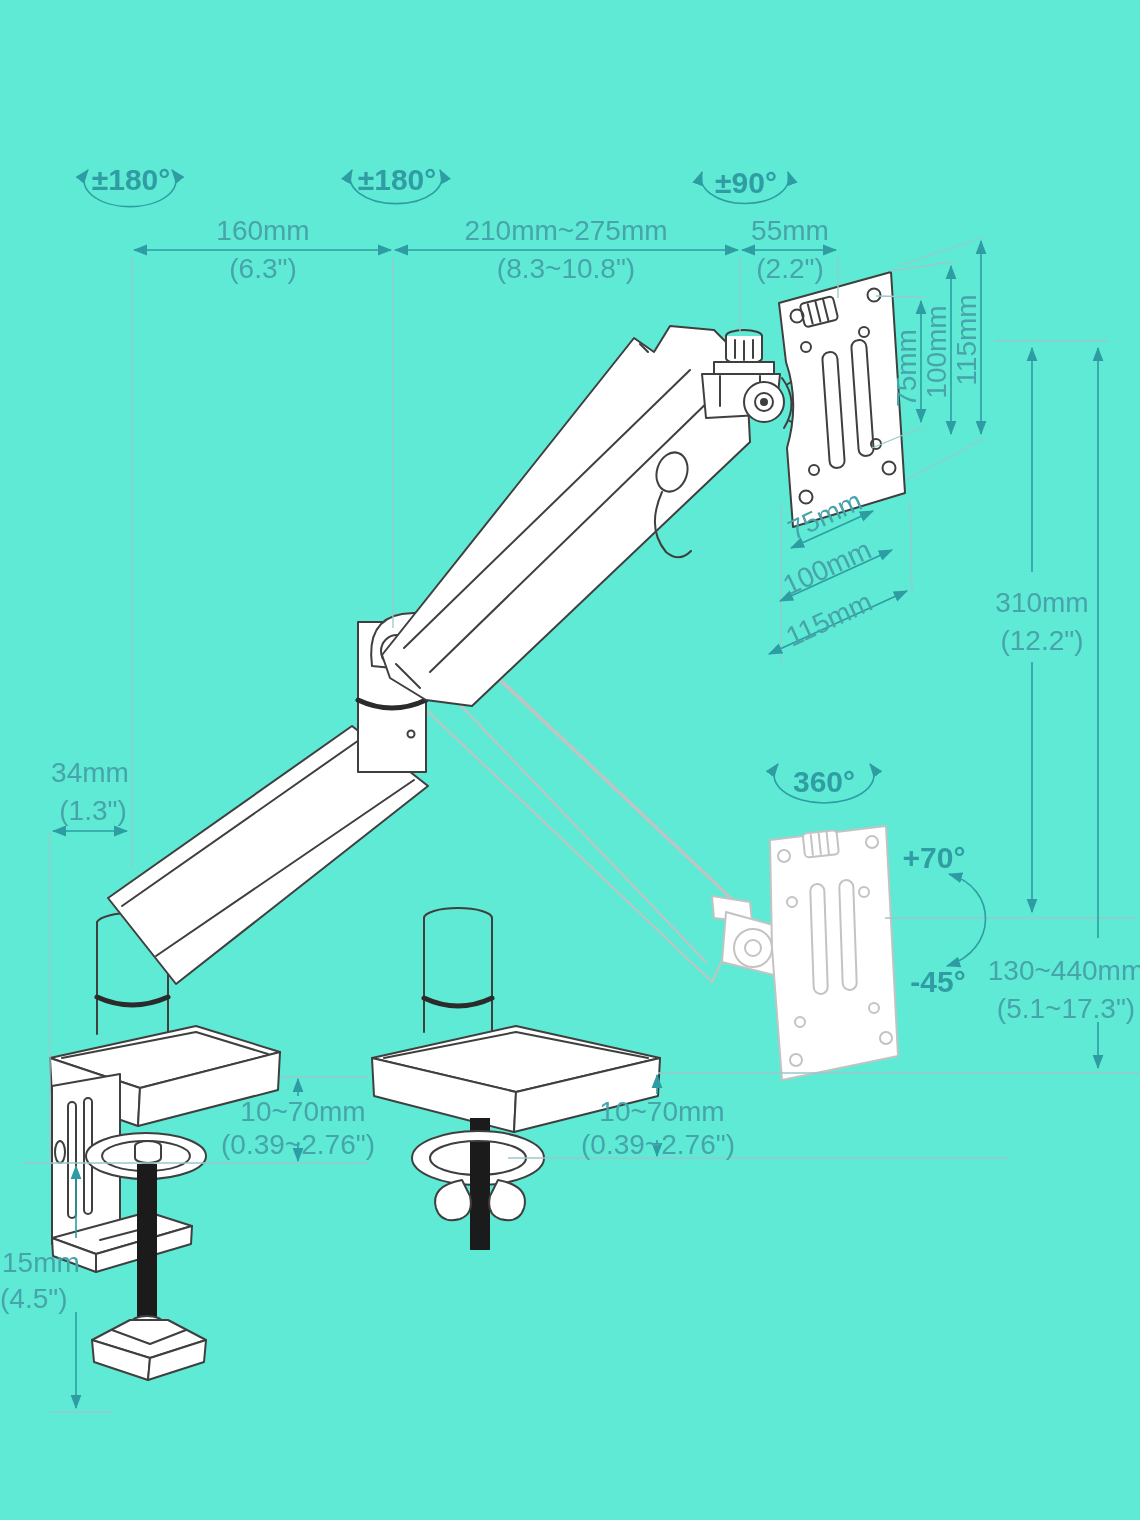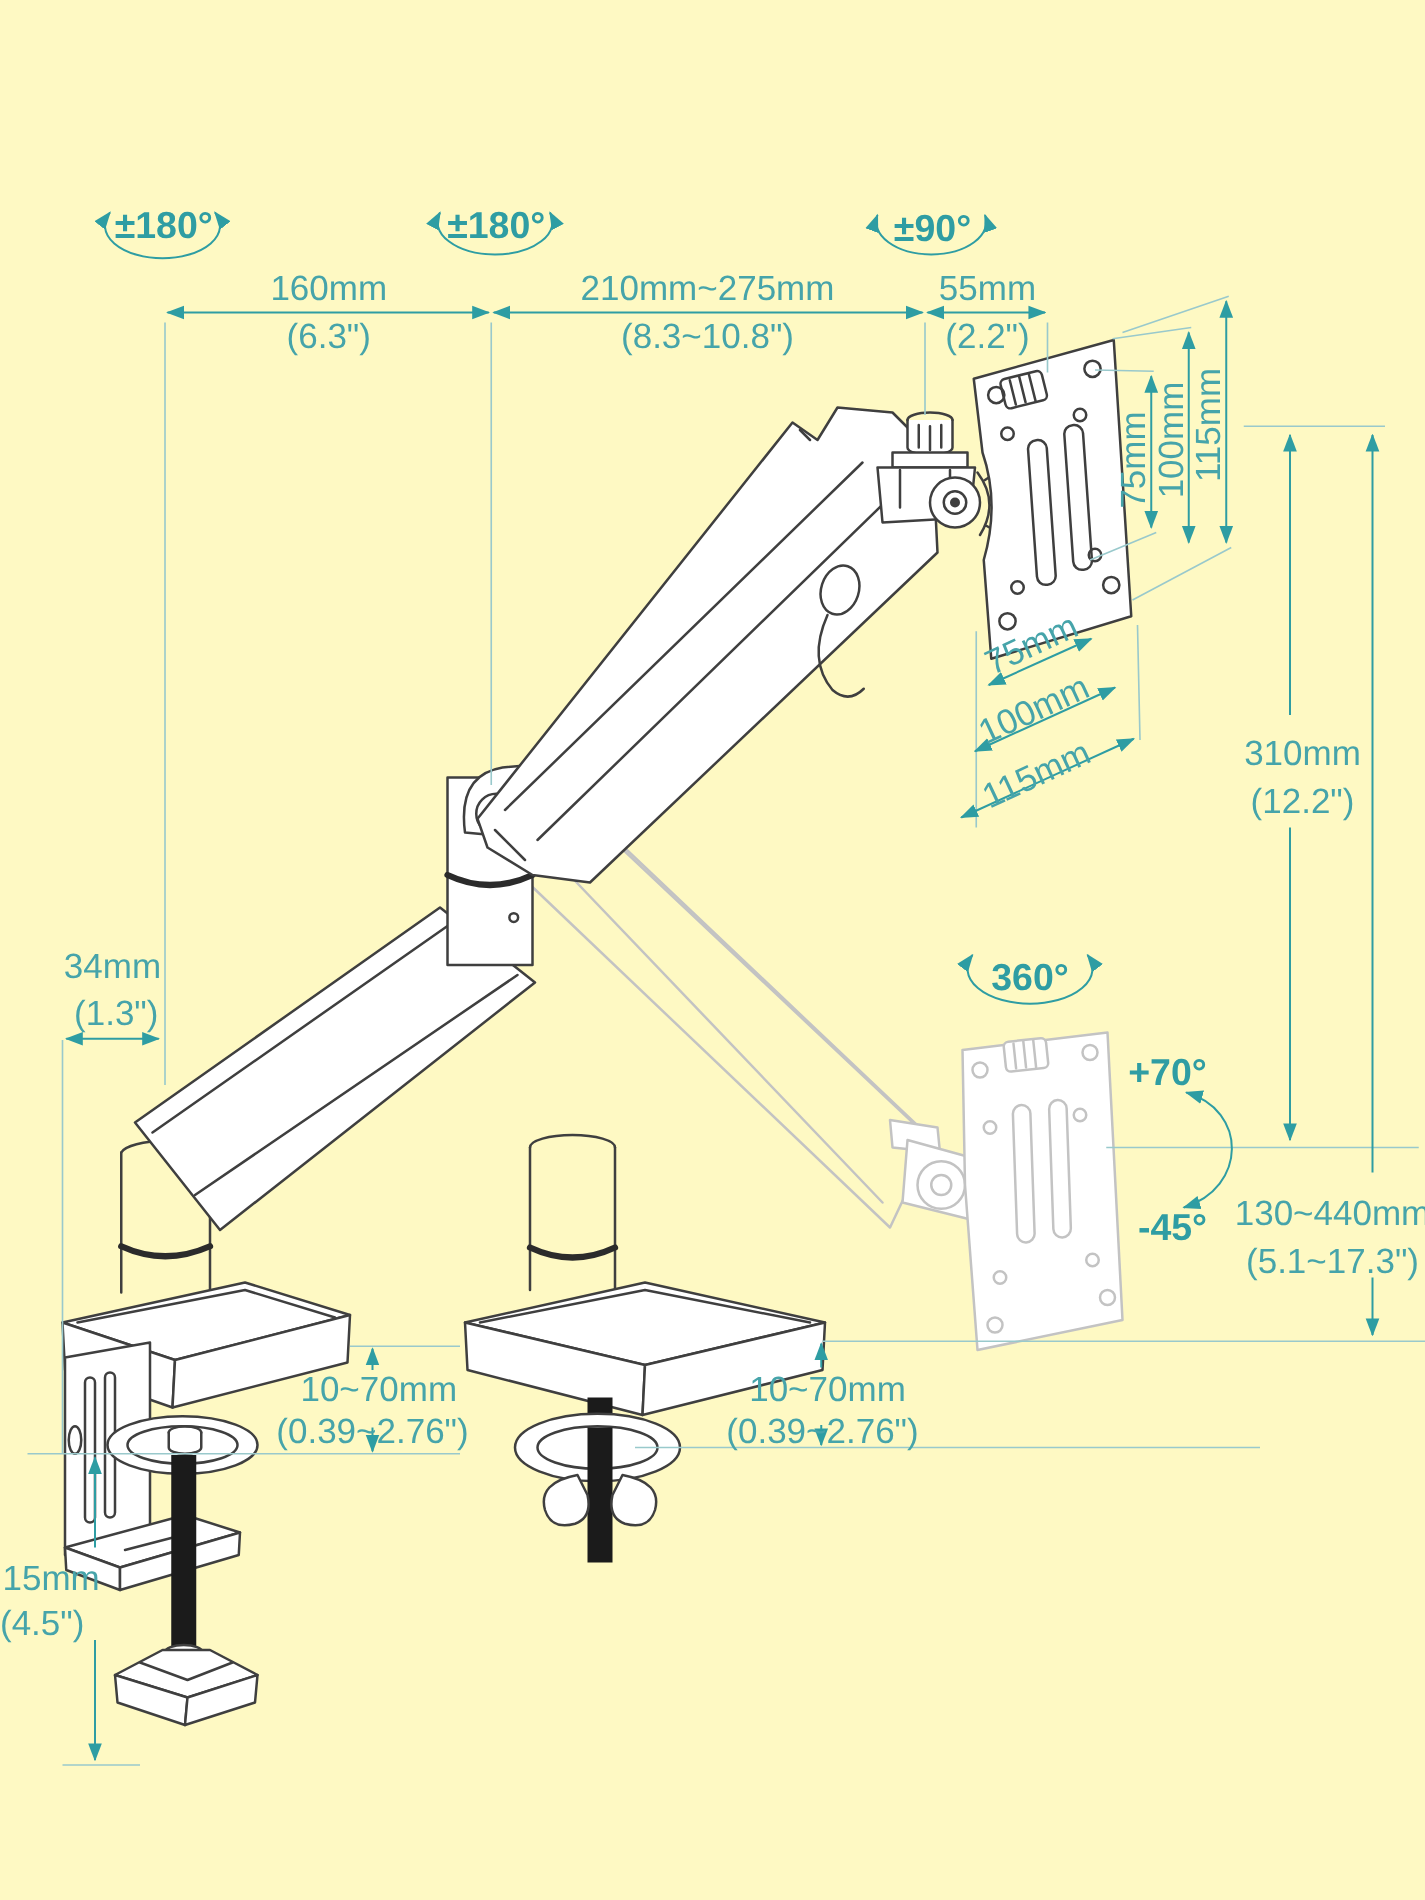--- a/index.html
+++ b/index.html
@@ -1,16 +1,16 @@
 <!DOCTYPE html>
 <html><head>
 <meta charset="utf-8">
 <style>
   html,body{margin:0;padding:0;background:#ffffff;}
-  .stage{position:relative;width:1140px;height:1520px;background:#fef9c3;overflow:hidden;
+  .stage{position:relative;width:1140px;height:1520px;background:#5eead4;overflow:hidden;
          font-family:"Liberation Sans",sans-serif;}
   svg{display:block}
   
   .ln{stroke:#3f3f3f;stroke-width:2;fill:none;stroke-linejoin:round;stroke-linecap:round;}
   .lnw{stroke:#3f3f3f;stroke-width:2;fill:#ffffff;stroke-linejoin:round;stroke-linecap:round;}
   .band{stroke:#2b2b2b;stroke-width:5;fill:none;stroke-linecap:round;}
   .rod{fill:#1b1b1b;stroke:none;}
   
   .gh{stroke:#c3c3c3;stroke-width:2;fill:none;stroke-linejoin:round;stroke-linecap:round;}
   .ghw{stroke:#c3c3c3;stroke-width:2;fill:#ffffff;stroke-linejoin:round;stroke-linecap:round;}

